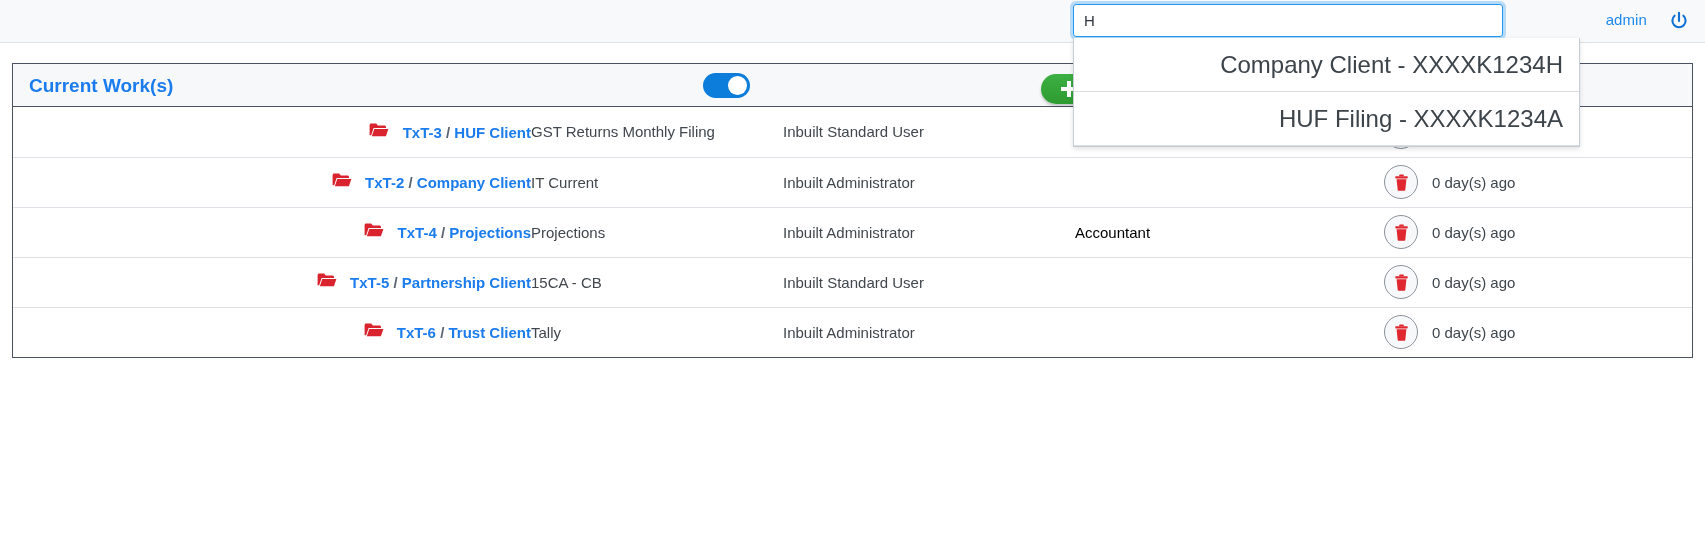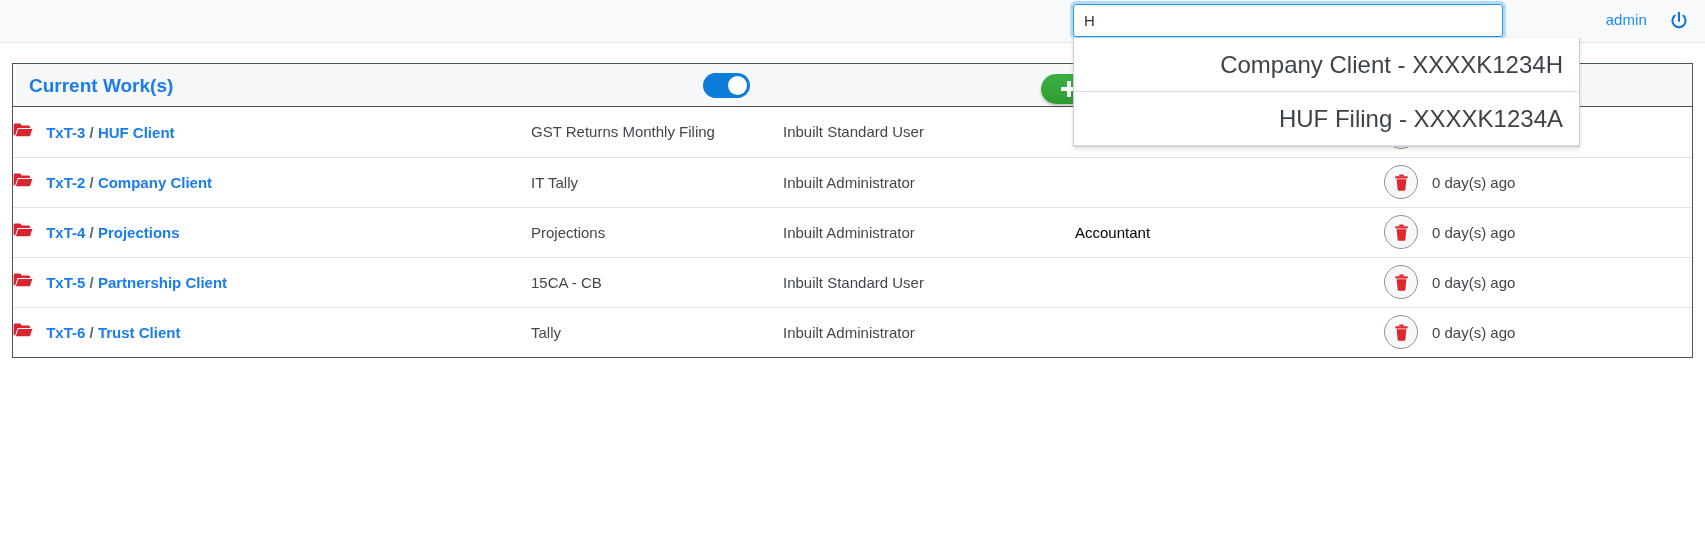--- a/index.html
+++ b/index.html
@@ -153,21 +153,21 @@
   table.worklist tr { height: 50px; }
   table.worklist td {
     border-bottom: 1px solid #dee2e6;
     font-size: 15px;
     color: #41474d;
     padding: 0;
     vertical-align: middle;
   }
   table.worklist tr:last-child td { border-bottom: none; }
 
-  td.c-name   { width: 518px; padding-left: 30px; }
+  td.c-name   { width: 518px; padding-left: 30px; text-align: right; }
   td.c-task   { width: 252px; }
   td.c-role   { width: 292px; }
   td.c-person { width: 309px; }
   td.c-act    { width: 308px; }
 
   .folder-icon {
     display: inline-block;
     vertical-align: middle;
     margin-right: 9px;
     position: relative;
@@ -286,21 +286,21 @@
               <path d="M0.6 3.2 C0.6 2.2 1.3 1.6 2.2 1.6 L7.2 1.6 L8.8 3.6 L15.5 3.6 C16.4 3.6 17 4.2 17 5.1 L17 6.1 L4.6 6.1 L2.2 13.2 L0.6 13.2 Z" fill="#d9232e"></path>
               <path d="M5.3 7.1 L19.4 7.1 L16.9 14.2 L2.8 14.2 Z" fill="#d9232e"></path>
             </svg>
           </span>
           <a class="worklink">
             <span>TxT-2</span>
             <span class="sep">/</span>
             <span>Company Client</span>
           </a>
         </td>
-        <td class="c-task">IT Tally</td>
+        <td class="c-task">IT Current</td>
         <td class="c-role">Inbuilt Administrator</td>
         <td class="c-person">
           <span class="person-link"></span>
         </td>
         <td class="c-act">
           <div class="act-wrap">
             <span class="del-btn">
               <svg width="15" height="17" viewBox="0 0 15 17">
                 <rect x="1.3" y="2.2" width="12.4" height="2.2" rx="0.6" fill="#e0262f"></rect>
                 <rect x="5.2" y="0.4" width="4.6" height="1.9" rx="0.6" fill="#e0262f"></rect>

